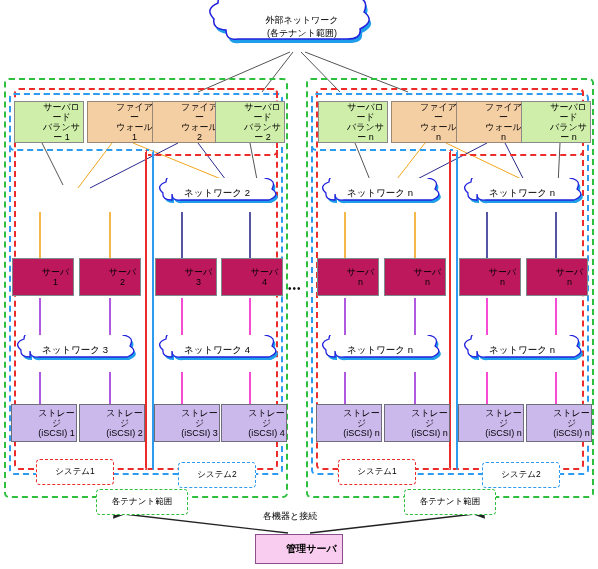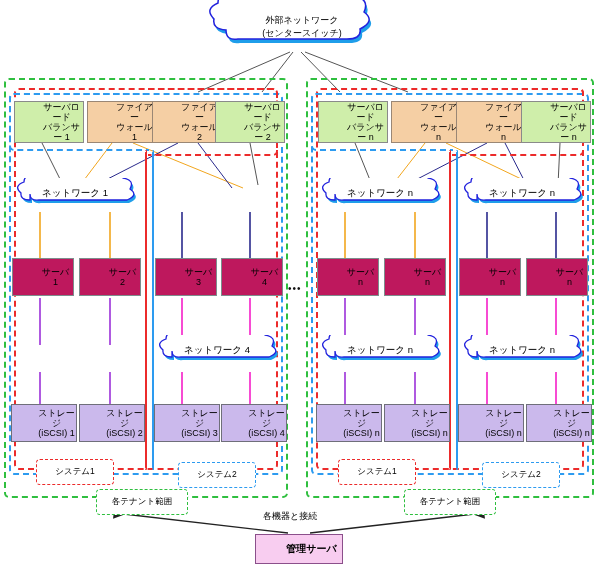--- a/index.html
+++ b/index.html
@@ -132,21 +132,21 @@
     </g>
 
     <g>
       <path d="M226,30 q-14,-1 -12,-11 q-10,-10 4,-16 q0,-12 16,-10 q6,-12 22,-6 q10,-12 26,-5 q16,-11 30,0 q16,-7 24,5 q18,-4 18,9 q16,3 10,16 q12,9 -4,17 q2,11 -16,10 l-106,0 q-12,2 -12,-9 z" fill="#1f9eea" transform="translate(2,4)"></path>
       <path d="M226,30 q-14,-1 -12,-11 q-10,-10 4,-16 q0,-12 16,-10 q6,-12 22,-6 q10,-12 26,-5 q16,-11 30,0 q16,-7 24,5 q18,-4 18,9 q16,3 10,16 q12,9 -4,17 q2,11 -16,10 l-106,0 q-12,2 -12,-9 z" fill="#ffffff" stroke="#2222dd" stroke-width="1.5"></path>
     </g>
   </svg>
 
   <div class="plaintext" style="left:232px;top:14px;width:140px;text-align:center;white-space:normal;">
     <div>外部ネットワーク</div>
-    <div>(センタースイッチ)</div>
+    <div>(各テナント範囲)</div>
   </div>
 
   <div class="zone zone-tenant" style="left:4px;top:78px;width:284px;height:420px;"></div>
   <div class="zone zone-tenant" style="left:306px;top:78px;width:288px;height:420px;"></div>
 
   <div class="zone zone-sys1" style="left:14px;top:88px;width:264px;height:382px;"></div>
   <div class="zone zone-sys2" style="left:9px;top:93px;width:274px;height:382px;"></div>
   <div class="zone zone-sys1" style="left:316px;top:88px;width:268px;height:382px;"></div>
   <div class="zone zone-sys2" style="left:311px;top:93px;width:278px;height:382px;"></div>
 
@@ -180,28 +180,28 @@
 
   <div class="node lb" style="left:318px;top:101px;width:70px;height:42px;">サーバロード
 バランサー n</div>
   <div class="node fw" style="left:391px;top:101px;width:70px;height:42px;">ファイアー
 ウォール n</div>
   <div class="node fw" style="left:456px;top:101px;width:70px;height:42px;">ファイアー
 ウォール n</div>
   <div class="node lb" style="left:521px;top:101px;width:70px;height:42px;">サーバロード
 バランサー n</div>
 
-  <div class="cloud-wrap" style="left:8px;top:178px;width:134px;height:36px;">
-    <svg viewBox="0 0 134 36" width="134" height="36">
-      <path d="M22,22 q-10,0 -9,-7 q-8,-7 3,-11 q0,-8 12,-7 q4,-8 16,-4 q8,-9 19,-3 q12,-8 22,0 q12,-5 17,4 q13,-3 13,6 q12,2 7,11 q9,6 -3,11 l-88,0 q-9,1 -9,-6 z" fill="#1f9eea" transform="translate(2,3)"></path>
-      <path d="M22,22 q-10,0 -9,-7 q-8,-7 3,-11 q0,-8 12,-7 q4,-8 16,-4 q8,-9 19,-3 q12,-8 22,0 q12,-5 17,4 q13,-3 13,6 q12,2 7,11 q9,6 -3,11 l-88,0 q-9,1 -9,-6 z" fill="#fff" stroke="#2222dd" stroke-width="1.3"></path>
-    </svg>
-    <div class="cloud-label">ネットワーク 1</div>
-  </div>
-
+
+  <div class="cloud-wrap" style="left:150px;top:178px;width:134px;height:36px;">
+    <svg viewBox="0 0 134 36" width="134" height="36">
+      <path d="M22,22 q-10,0 -9,-7 q-8,-7 3,-11 q0,-8 12,-7 q4,-8 16,-4 q8,-9 19,-3 q12,-8 22,0 q12,-5 17,4 q13,-3 13,6 q12,2 7,11 q9,6 -3,11 l-88,0 q-9,1 -9,-6 z" fill="#1f9eea" transform="translate(2,3)"></path>
+      <path d="M22,22 q-10,0 -9,-7 q-8,-7 3,-11 q0,-8 12,-7 q4,-8 16,-4 q8,-9 19,-3 q12,-8 22,0 q12,-5 17,4 q13,-3 13,6 q12,2 7,11 q9,6 -3,11 l-88,0 q-9,1 -9,-6 z" fill="#fff" stroke="#2222dd" stroke-width="1.3"></path>
+    </svg>
+    <div class="cloud-label">ネットワーク 2</div>
+  </div>
 
   <div class="cloud-wrap" style="left:313px;top:178px;width:134px;height:36px;">
     <svg viewBox="0 0 134 36" width="134" height="36">
       <path d="M22,22 q-10,0 -9,-7 q-8,-7 3,-11 q0,-8 12,-7 q4,-8 16,-4 q8,-9 19,-3 q12,-8 22,0 q12,-5 17,4 q13,-3 13,6 q12,2 7,11 q9,6 -3,11 l-88,0 q-9,1 -9,-6 z" fill="#1f9eea" transform="translate(2,3)"></path>
       <path d="M22,22 q-10,0 -9,-7 q-8,-7 3,-11 q0,-8 12,-7 q4,-8 16,-4 q8,-9 19,-3 q12,-8 22,0 q12,-5 17,4 q13,-3 13,6 q12,2 7,11 q9,6 -3,11 l-88,0 q-9,1 -9,-6 z" fill="#fff" stroke="#2222dd" stroke-width="1.3"></path>
     </svg>
     <div class="cloud-label">ネットワーク n</div>
   </div>
 
   <div class="cloud-wrap" style="left:455px;top:178px;width:134px;height:36px;">
@@ -222,20 +222,27 @@
 4</div>
   <div class="node srv" style="left:317px;top:258px;width:62px;height:38px;">サーバ
 n</div>
   <div class="node srv" style="left:384px;top:258px;width:62px;height:38px;">サーバ
 n</div>
   <div class="node srv" style="left:459px;top:258px;width:62px;height:38px;">サーバ
 n</div>
   <div class="node srv" style="left:526px;top:258px;width:62px;height:38px;">サーバ
 n</div>
 
+  <div class="cloud-wrap" style="left:8px;top:335px;width:134px;height:36px;">
+    <svg viewBox="0 0 134 36" width="134" height="36">
+      <path d="M22,22 q-10,0 -9,-7 q-8,-7 3,-11 q0,-8 12,-7 q4,-8 16,-4 q8,-9 19,-3 q12,-8 22,0 q12,-5 17,4 q13,-3 13,6 q12,2 7,11 q9,6 -3,11 l-88,0 q-9,1 -9,-6 z" fill="#1f9eea" transform="translate(2,3)"></path>
+      <path d="M22,22 q-10,0 -9,-7 q-8,-7 3,-11 q0,-8 12,-7 q4,-8 16,-4 q8,-9 19,-3 q12,-8 22,0 q12,-5 17,4 q13,-3 13,6 q12,2 7,11 q9,6 -3,11 l-88,0 q-9,1 -9,-6 z" fill="#fff" stroke="#2222dd" stroke-width="1.3"></path>
+    </svg>
+    <div class="cloud-label">ネットワーク 3</div>
+  </div>
 
   <div class="cloud-wrap" style="left:150px;top:335px;width:134px;height:36px;">
     <svg viewBox="0 0 134 36" width="134" height="36">
       <path d="M22,22 q-10,0 -9,-7 q-8,-7 3,-11 q0,-8 12,-7 q4,-8 16,-4 q8,-9 19,-3 q12,-8 22,0 q12,-5 17,4 q13,-3 13,6 q12,2 7,11 q9,6 -3,11 l-88,0 q-9,1 -9,-6 z" fill="#1f9eea" transform="translate(2,3)"></path>
       <path d="M22,22 q-10,0 -9,-7 q-8,-7 3,-11 q0,-8 12,-7 q4,-8 16,-4 q8,-9 19,-3 q12,-8 22,0 q12,-5 17,4 q13,-3 13,6 q12,2 7,11 q9,6 -3,11 l-88,0 q-9,1 -9,-6 z" fill="#fff" stroke="#2222dd" stroke-width="1.3"></path>
     </svg>
     <div class="cloud-label">ネットワーク 4</div>
   </div>
 
   <div class="cloud-wrap" style="left:313px;top:335px;width:134px;height:36px;">

